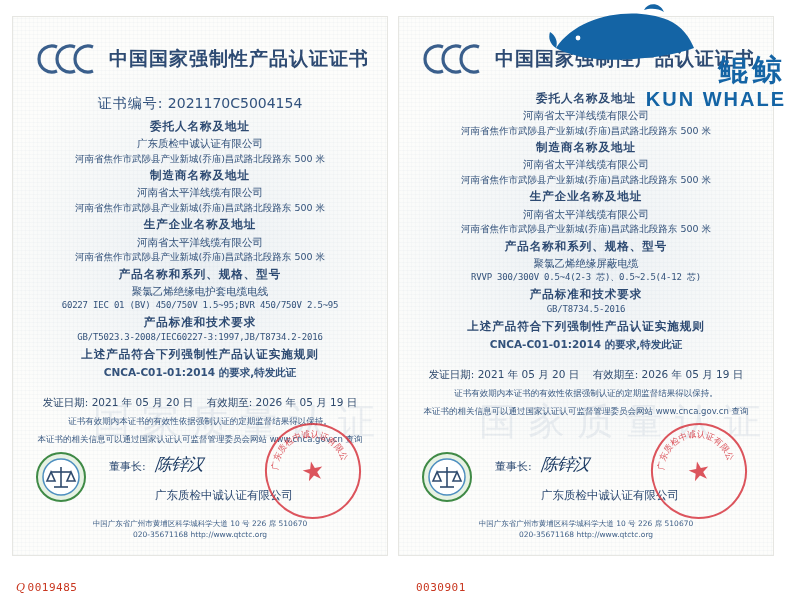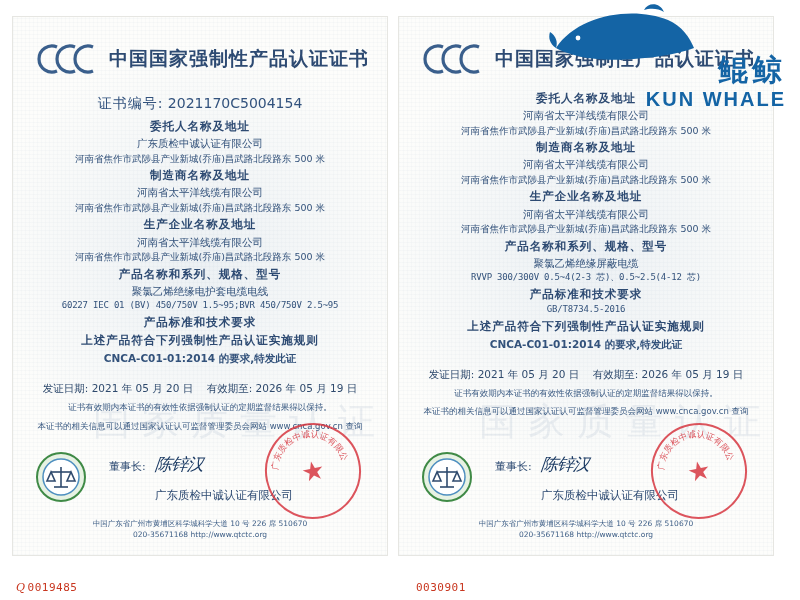--- a/index.html
+++ b/index.html
@@ -306,20 +306,21 @@
       </div>
 
       <div class="blk">
         <div class="k">产品名称和系列、规格、型号</div>
         <div class="v">聚氯乙烯绝缘电护套电缆电线</div>
         <div class="v mono">60227 IEC 01 (BV) 450/750V 1.5~95;BVR 450/750V 2.5~95</div>
       </div>
 
       <div class="blk">
         <div class="k">产品标准和技术要求</div>
+        <div class="v mono">GB/T5023.3-2008/IEC60227-3:1997,JB/T8734.2-2016</div>
       </div>
 
       <div class="blk">
         <div class="k">上述产品符合下列强制性产品认证实施规则</div>
         <div class="v rule-line">CNCA-C01-01:2014 的要求,特发此证</div>
       </div>
 
       <div class="date-line">
         <span>发证日期:</span>
         <span>2021 年 05 月 20 日</span>

